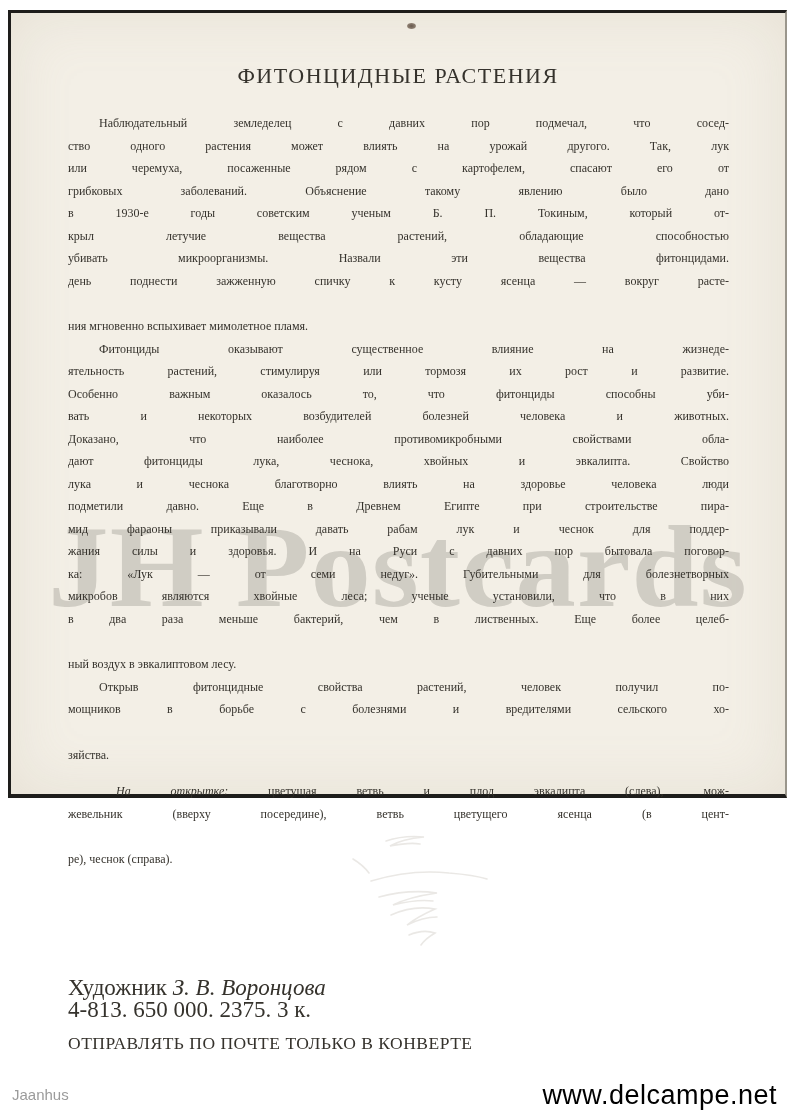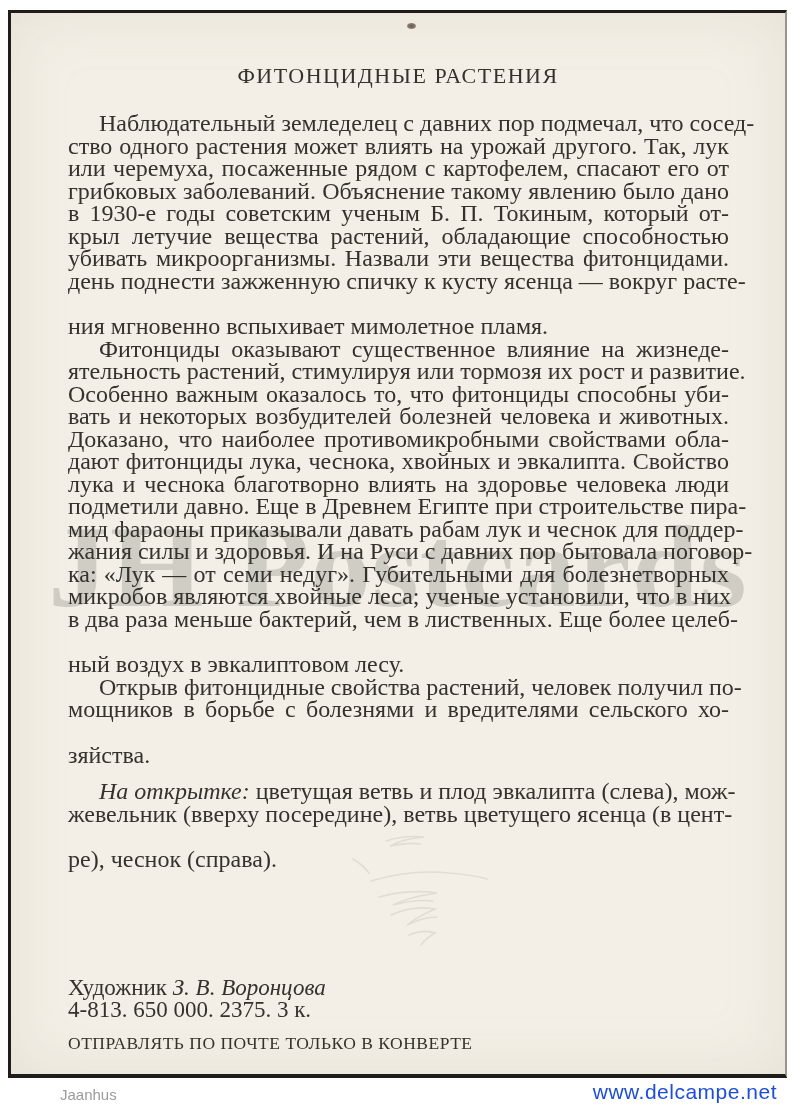--- a/index.html
+++ b/index.html
@@ -8,57 +8,57 @@
     background: #ffffff;
     overflow: hidden;
     font-family: "Liberation Serif", serif;
   }
   .stage { position: relative; width: 795px; height: 1110px; }
 
   
   .postcard {
     position: absolute;
     left: 8px; top: 10px;
-    width: 779px; height: 1068px;
+    width: 779px; height: 788px;
     box-sizing: border-box;
     background: var(--paper, #f3efe6);
     border: 3px solid #1e1d1b;
     border-right: 2px solid #9a968c;
     border-bottom-width: 4px;
     box-shadow: inset 0 0 60px rgba(180,168,140,0.18);
   }
 
   .title {
     margin-top: 50px;
     text-align: center;
     font-size: 22px;
     letter-spacing: 1.5px;
     color: var(--ink, #35322c);
   }
 
   .text-block {
     position: relative;
     margin: 23px 56px 0 57px;
     color: var(--ink, #35322c);
-    font-size: 24px;
+    font-size: 12px;
     z-index: 2;
   }
   .para { margin: 0; }
   .para.gap { margin-top: 14px; }
   .line {
     line-height: 22.5px;
     height: 22.5px;
     white-space: nowrap;
     text-align: justify;
     text-align-last: justify;
     overflow: visible;
   }
   .line.last { text-align-last: left; margin-top: 23px; }
   .line.first { text-indent: 31px; }
-  .line i { font-style: italic; }
+  .line i { font-style: italic; margin-left: 17px; }
 
   
   .watermark {
     position: absolute;
     left: 0; top: 488px;
     width: 100%;
     text-align: center;
     font-family: "Liberation Serif", serif;
     font-weight: bold;
     font-size: 116px;
@@ -109,29 +109,28 @@
     filter: blur(0.7px);
   }
 
   
   .footer-left {
     position: absolute;
     left: 12px; top: 1086px;
     font-family: "Liberation Sans", sans-serif;
     font-size: 15px;
     color: var(--ftr, #9b9b9b);
-    margin-left: 48px;
   }
   .footer-right {
     position: absolute;
     right: 18px; top: 1080px;
     font-family: "Liberation Sans", sans-serif;
-    font-size: 21px;
+    font-size: 27px;
     letter-spacing: 0.5px;
-    color: #1d4ed8;
+    color: #000000;
   }
 </style>
 </head>
 <body>
 
 <div class="stage">
 
   <div class="postcard">
 
     <div class="title">ФИТОНЦИДНЫЕ РАСТЕНИЯ</div>

